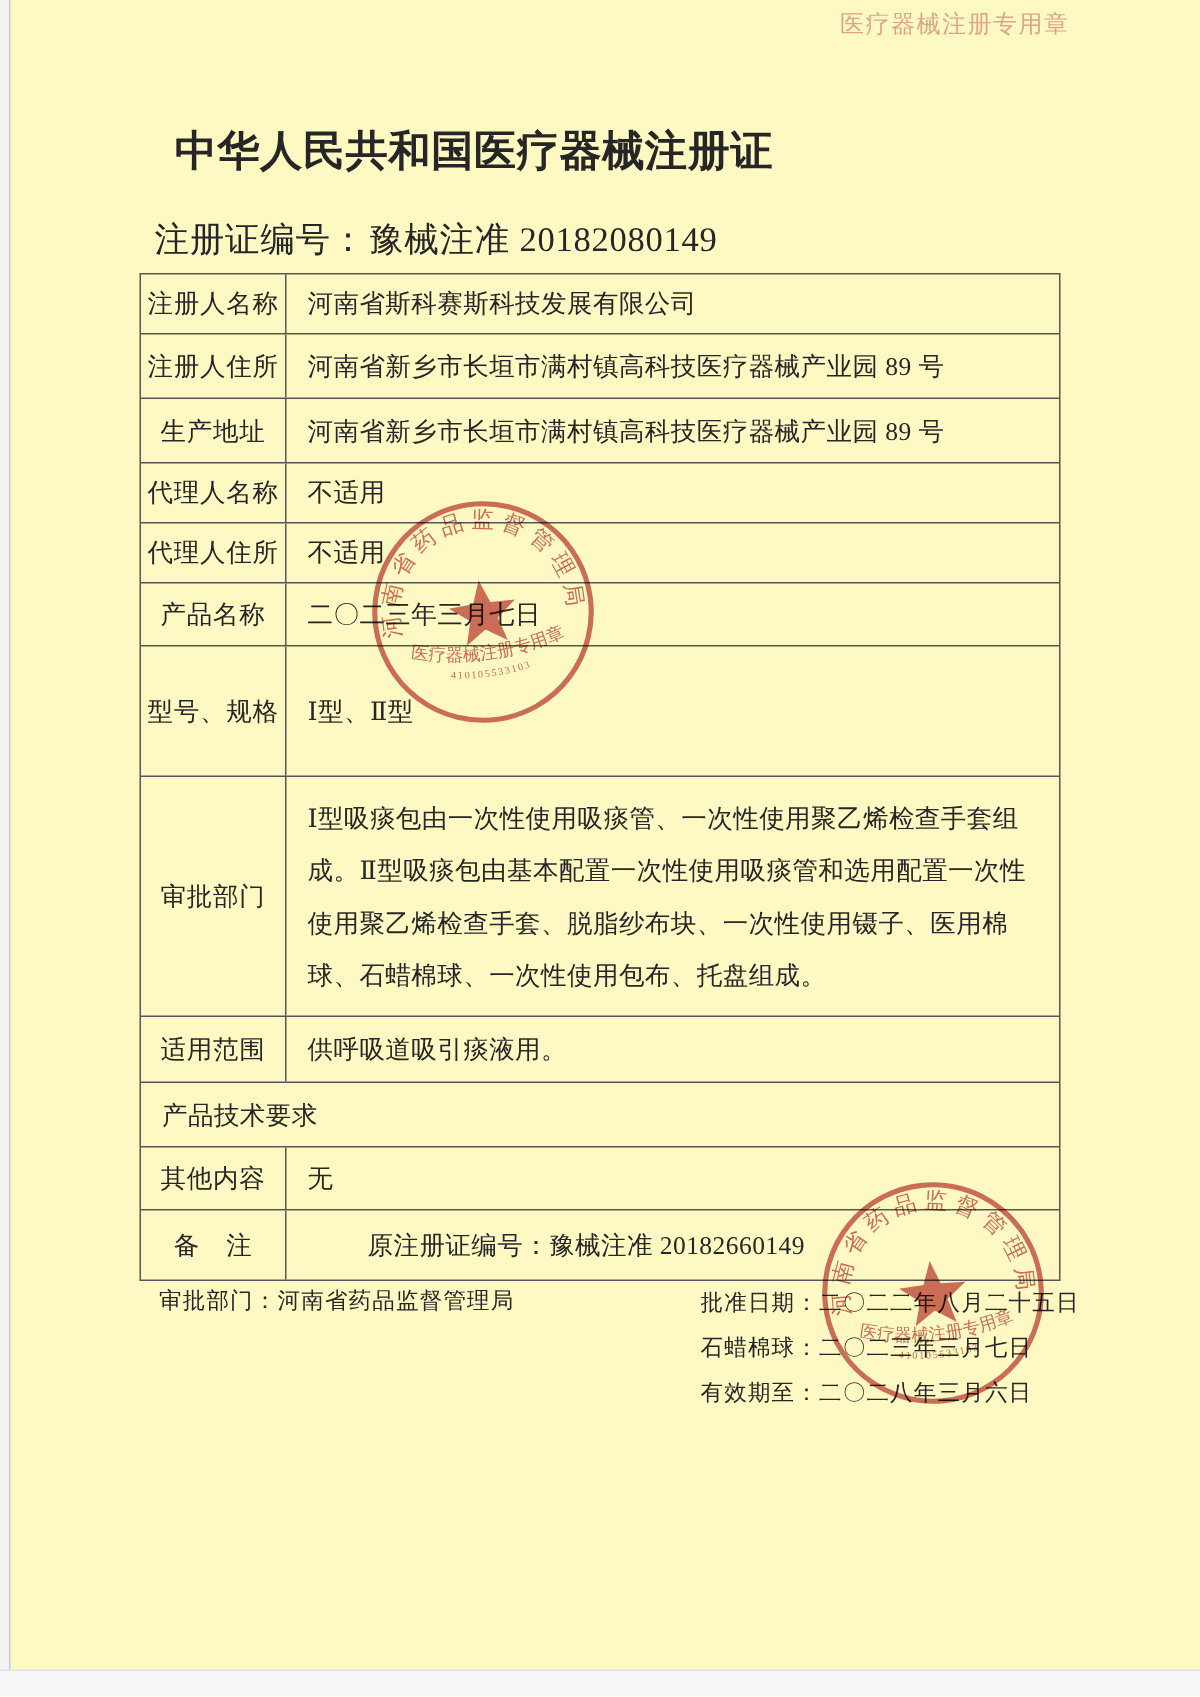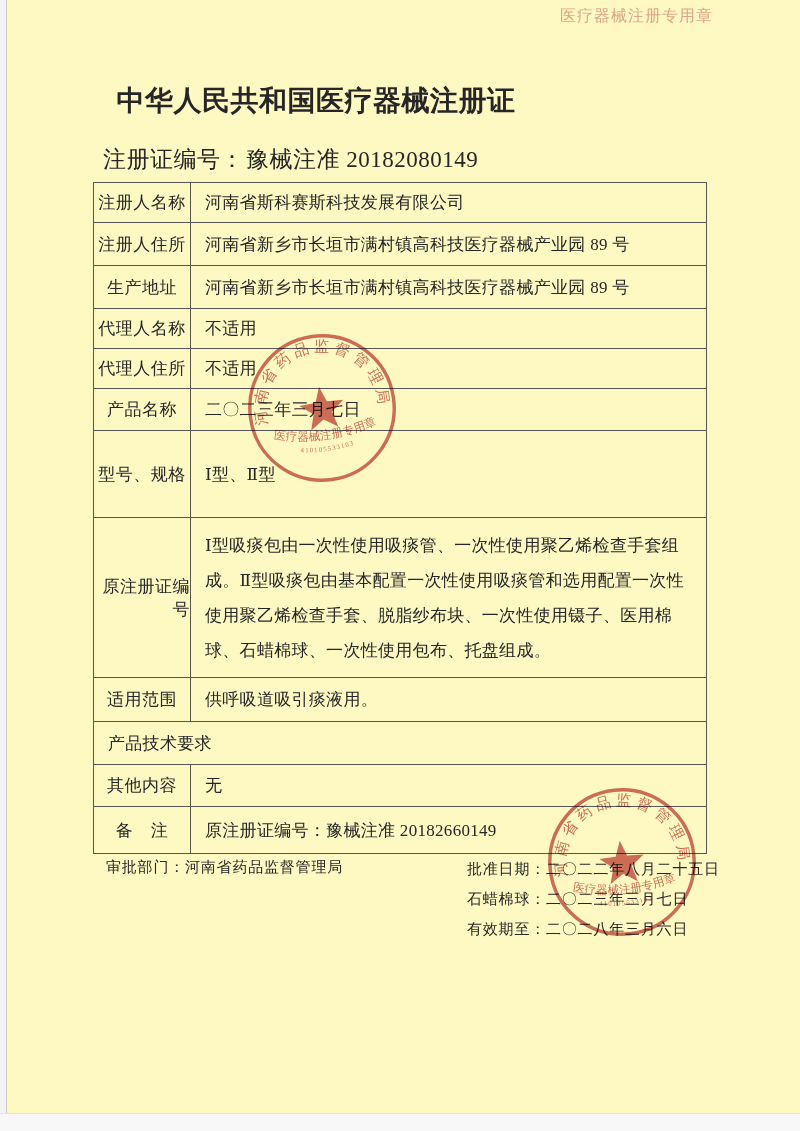--- a/index.html
+++ b/index.html
@@ -28,21 +28,21 @@
     position:absolute;left:103px;top:144px;font-size:23px;letter-spacing:0.5px;
     white-space:nowrap;
   }
   .cert-line .num{margin-left:2px;}
 
   .cert-table{
     position:absolute;left:93px;top:182px;width:614px;
     border:1px solid #565656;box-sizing:border-box;
   }
   .row{display:flex;border-bottom:1px solid #565656;box-sizing:border-box;}
-  .row:last-child{border-bottom:none;}
+  .row:last-child{border-bottom:none;gap:40px;}
   .cell-label{
     width:97px;flex:0 0 97px;border-right:1px solid #565656;box-sizing:border-box;
     display:flex;align-items:center;justify-content:center;
     font-size:17px;letter-spacing:0.5px;text-align:right;
   }
   .cell-value{
     flex:1;display:flex;align-items:center;padding:0 14px;box-sizing:border-box;
     font-size:17px;letter-spacing:0.3px;
   }
   .cell-value .wrap{line-height:35px;}
@@ -120,21 +120,21 @@
           <div class="wrap">二〇二三年三月七日</div>
         </div>
     </div>
     <div class="row" style="height:87px">
       <div class="cell-label">型号、规格</div>
       <div class="cell-value">
           <div class="wrap">Ⅰ型、Ⅱ型</div>
         </div>
     </div>
     <div class="row" style="height:160px">
-      <div class="cell-label">原注册证编号</div>
+      <div class="cell-label">审批部门</div>
       <div class="cell-value">
           <div class="wrap">Ⅰ型吸痰包由一次性使用吸痰管、一次性使用聚乙烯检查手套组成。Ⅱ型吸痰包由基本配置一次性使用吸痰管和选用配置一次性使用聚乙烯检查手套、脱脂纱布块、一次性使用镊子、医用棉球、石蜡棉球、一次性使用包布、托盘组成。</div>
         </div>
     </div>
     <div class="row" style="height:44px">
       <div class="cell-label">适用范围</div>
       <div class="cell-value">
           <div class="wrap">供呼吸道吸引痰液用。</div>
         </div>
     </div>

